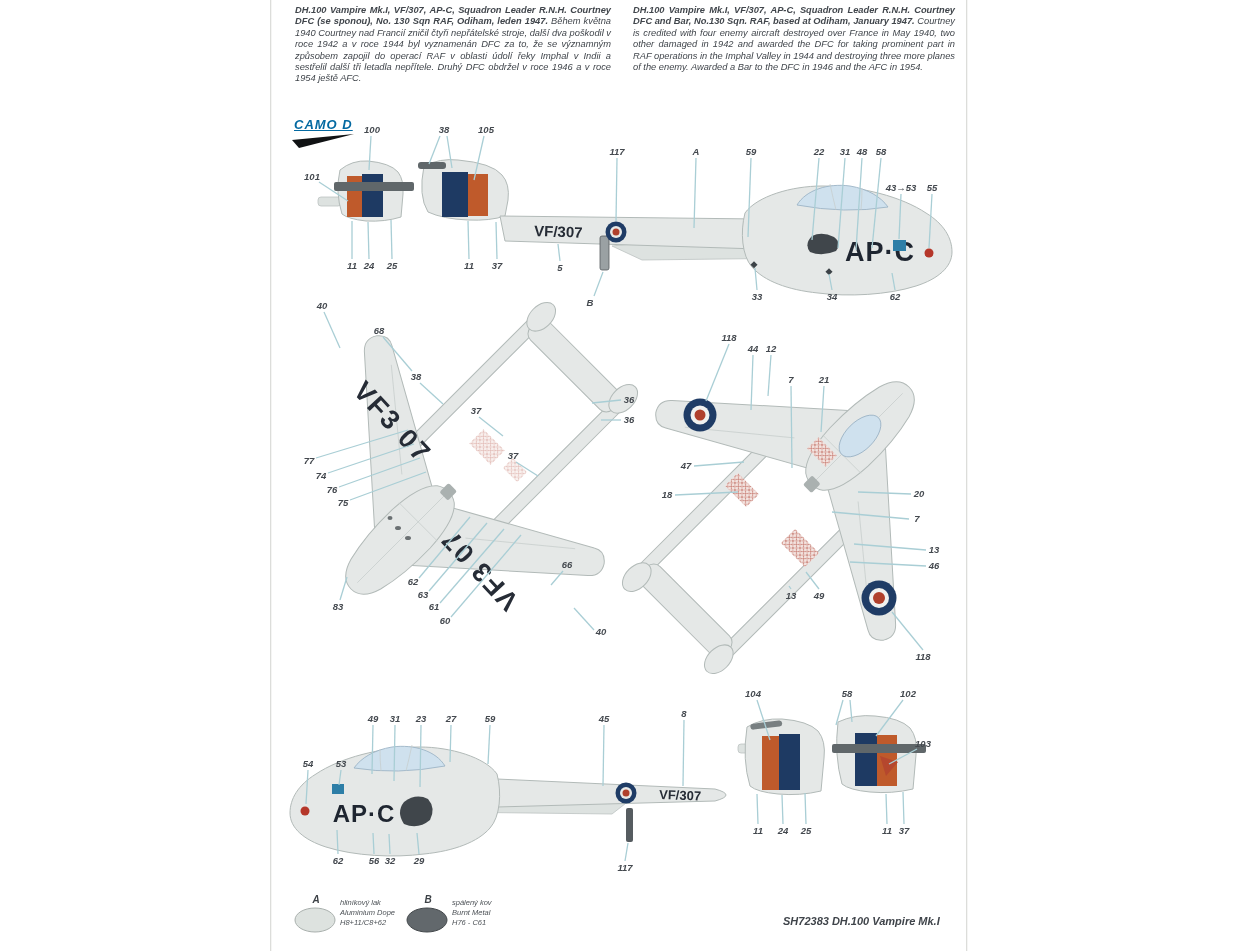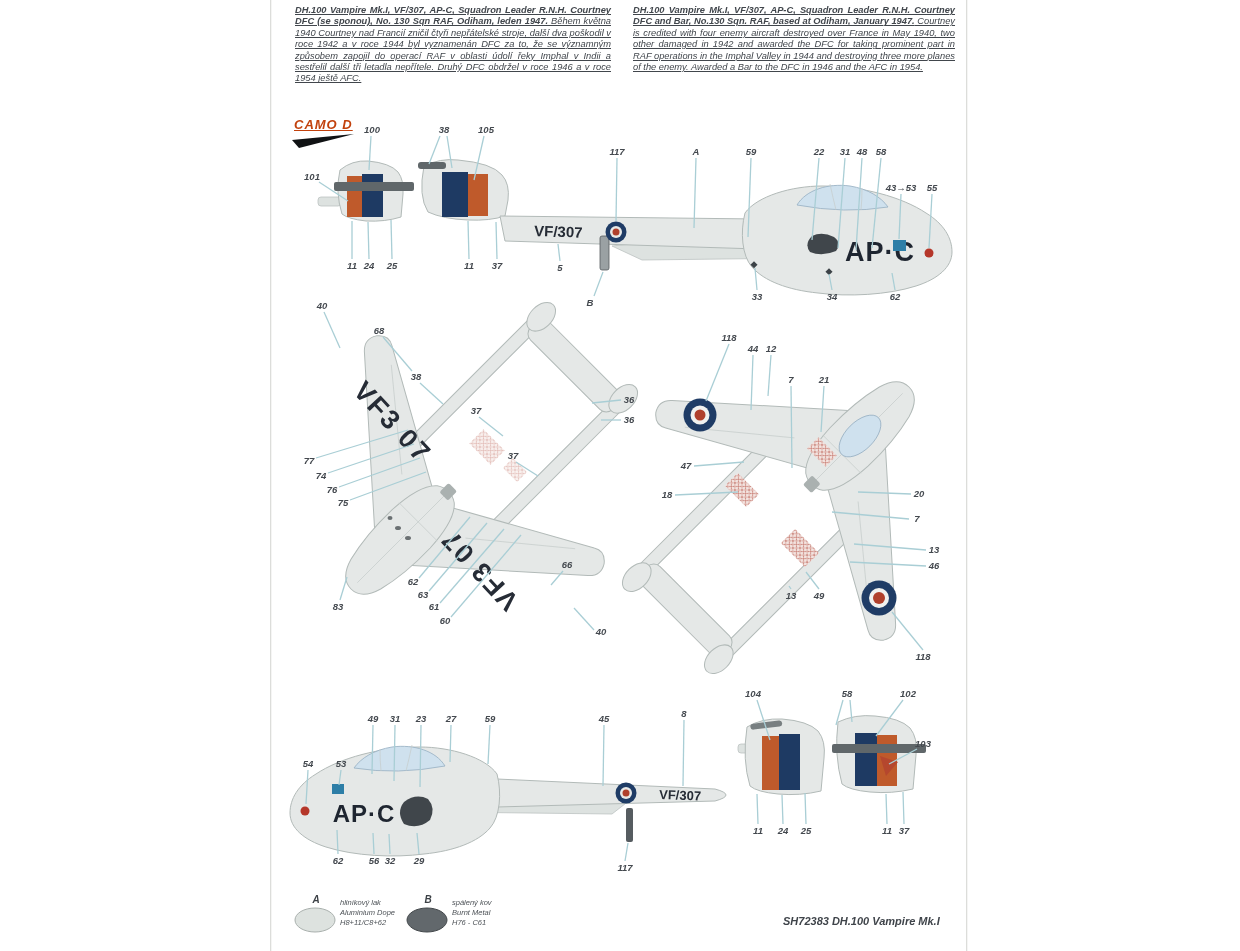--- a/index.html
+++ b/index.html
@@ -1,23 +1,23 @@
 <!DOCTYPE html>
 <html><head>
 <meta charset="utf-8">
 <style>
   html,body{margin:0;padding:0;background:#ffffff;}
   #page{position:relative;width:1240px;height:951px;background:#fff;overflow:hidden;
         font-family:"Liberation Sans",sans-serif;}
   #art{position:absolute;left:0;top:0;z-index:1;}
   .intro{position:absolute;z-index:2;font-style:italic;font-size:9.3px;line-height:11.4px;
-         color:#41464c;text-align:justify;text-decoration:underline;}
+         color:#41464c;text-align:justify;}
   .intro .lead{font-weight:bold;}
   #camo-label{position:absolute;left:294px;top:117px;z-index:2;font-style:italic;font-weight:bold;
-              font-size:13px;color:#c2410c;text-decoration:underline;letter-spacing:1px;}
+              font-size:13px;color:#0369a1;text-decoration:underline;letter-spacing:1px;}
   
   .body{fill:#e5e8e7;stroke:#b2bab8;stroke-width:1;}
   .wedge{fill:#dde2e0;stroke:#bcc3c1;stroke-width:.8;}
   .seam{stroke:#c5ccca;stroke-width:.7;fill:none;}
   .dkbar{fill:#60676a;}
   .flash-o{fill:#bf5a2b;}
   .flash-b{fill:#1e3a63;}
   .canopy{fill:#cfe1ee;stroke:#9db4c6;stroke-width:.9;}
   .intake{fill:#40464b;}
   .co-line{fill:none;stroke:#a9ced5;stroke-width:1.3;}

